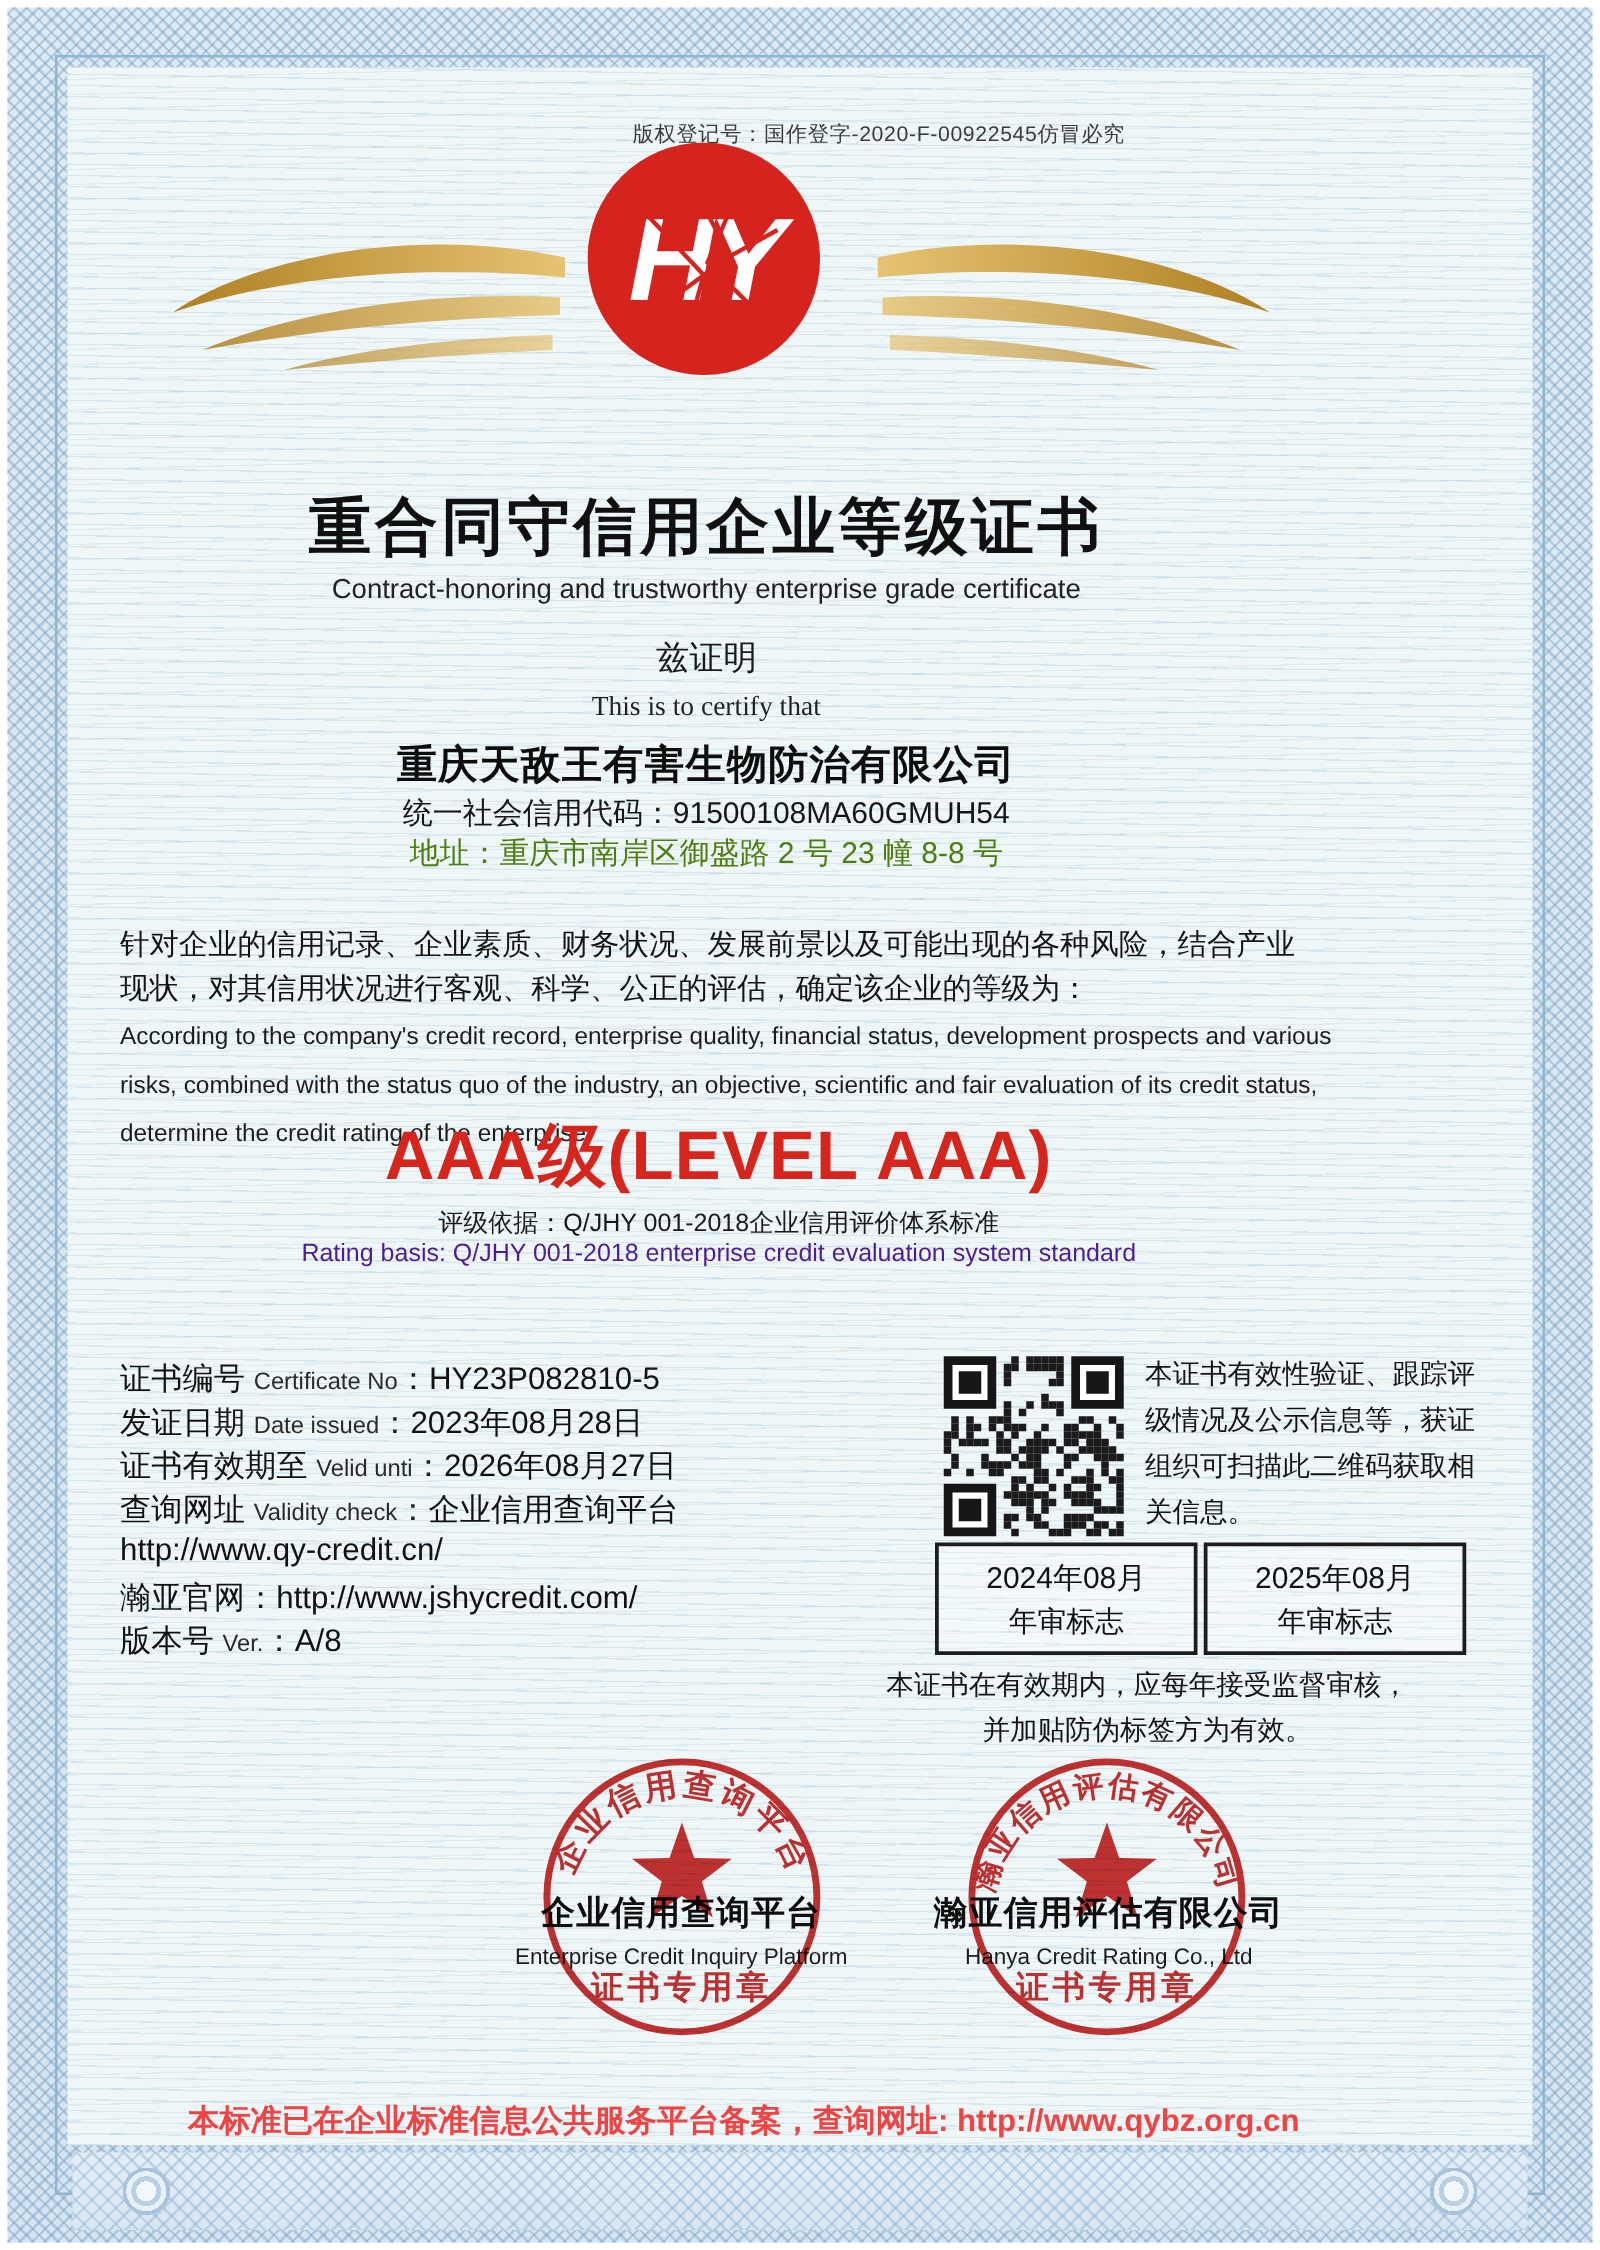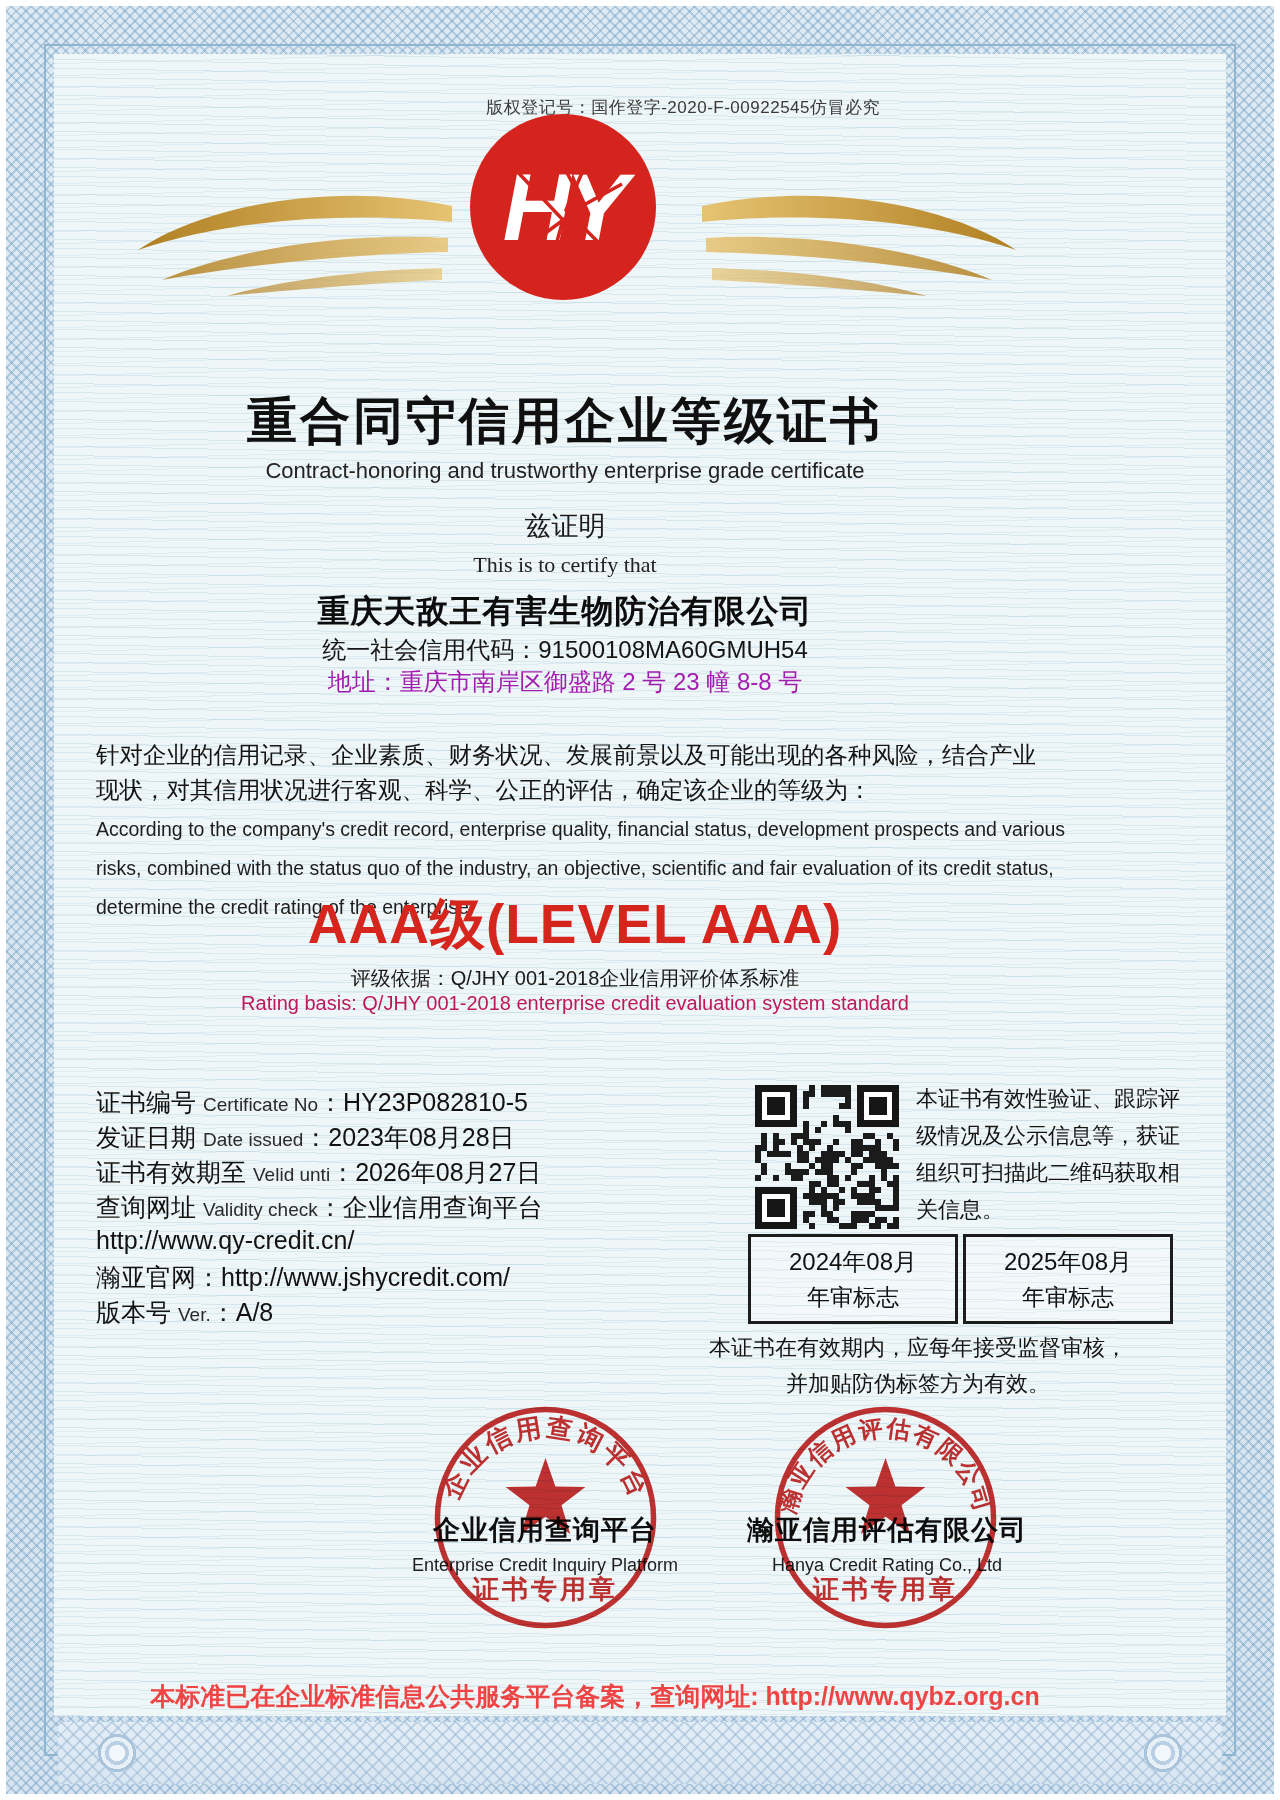--- a/index.html
+++ b/index.html
@@ -34,37 +34,37 @@
       linear-gradient(#e3edf6,#d8e6f2);
   }
   .rosette{position:absolute;bottom:26px;width:42px;height:42px;border-radius:50%;
     background:radial-gradient(circle at 50% 50%, #f2f7fb 0 8px, #b9d0e4 8px 12px, #e7f0f7 12px 16px, #a9c4da 16px 19px, rgba(0,0,0,0) 19px);}
   .rosette.left{left:96px}
   .rosette.right{right:96px}
 
   
   .abs{position:absolute;}
   .ctr{text-align:center;}
-  .copyright{left:0;top:96px;width:880px;text-align:right;font-size:17px;color:#3a3a3a;letter-spacing:.5px;}
+  .copyright{left:0;top:96px;width:880px;text-align:right;font-size:17px;color:#3a3a3a;letter-spacing:.5px;padding-left:20px;}
   .logo{left:470px;top:114px;}
   .flourish{top:188px;width:320px;height:110px;}
   .flourish.l{left:132px;}
   .flourish.r{left:702px;transform:scaleX(-1);}
   .title-cn{left:85px;top:388px;width:960px;font-size:50px;font-weight:700;letter-spacing:3px;color:#101010;}
   .title-en{left:85px;top:458px;width:960px;font-size:22px;color:#222;}
   .certify-cn{left:85px;top:508px;width:960px;font-size:27px;color:#1a1a1a;}
   .certify-en{left:85px;top:552px;width:960px;font-size:22px;color:#222;font-family:Liberation Serif, serif;}
   .company{left:85px;top:590px;width:960px;font-size:32px;font-weight:700;color:#0d0d0d;letter-spacing:1px;}
   .code-line{left:85px;top:634px;width:960px;font-size:24px;color:#161616;}
-  .addr-line{left:85px;top:666px;width:960px;font-size:24px;color:#a21caf;}
+  .addr-line{left:85px;top:666px;width:960px;font-size:24px;color:#4d7c0f;}
   .para-cn{left:96px;top:738px;width:1010px;font-size:23.5px;line-height:35px;color:#141414;}
   .para-en{left:96px;top:810px;width:1012px;font-size:19.5px;line-height:39px;color:#1d1d1d;}
   .rating{left:85px;top:888px;width:980px;font-size:55px;font-weight:800;color:#d5251d;letter-spacing:1px;}
   .basis-cn{left:85px;top:965px;width:980px;font-size:20px;color:#1a1a1a;}
-  .basis-en{left:85px;top:992px;width:980px;font-size:20px;color:#be185d;}
+  .basis-en{left:85px;top:992px;width:980px;font-size:20px;color:#4c1d95;}
 
   
   .details{left:96px;top:1086px;width:620px;}
   .d-row{display:flex;align-items:baseline;height:35px;white-space:nowrap;}
   .d-cn{font-size:25px;color:#121212;}
   .d-en{font-size:19px;color:#2a2a2a;margin-left:7px;}
   .d-sep{font-size:25px;}
   .d-val{font-size:25px;color:#121212;}
 
   

